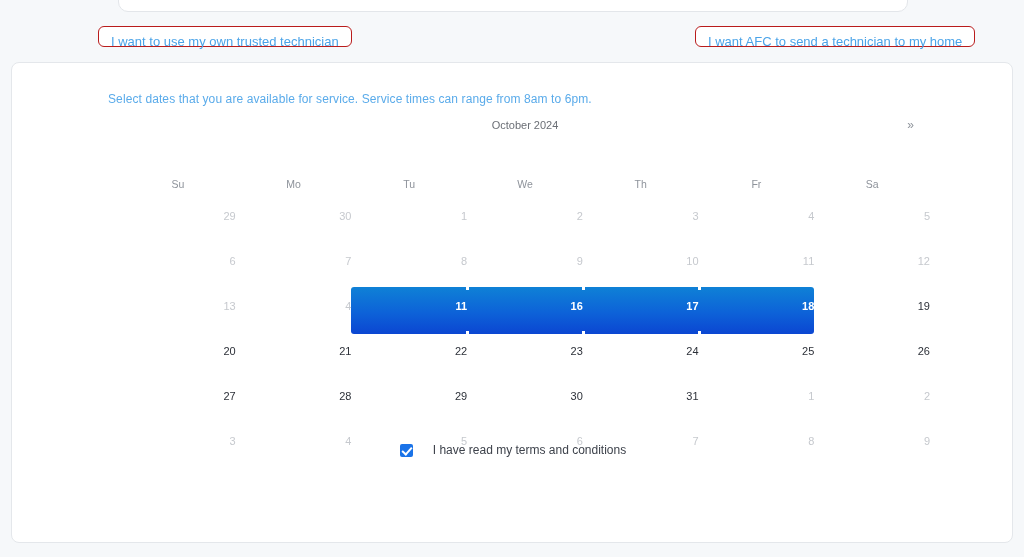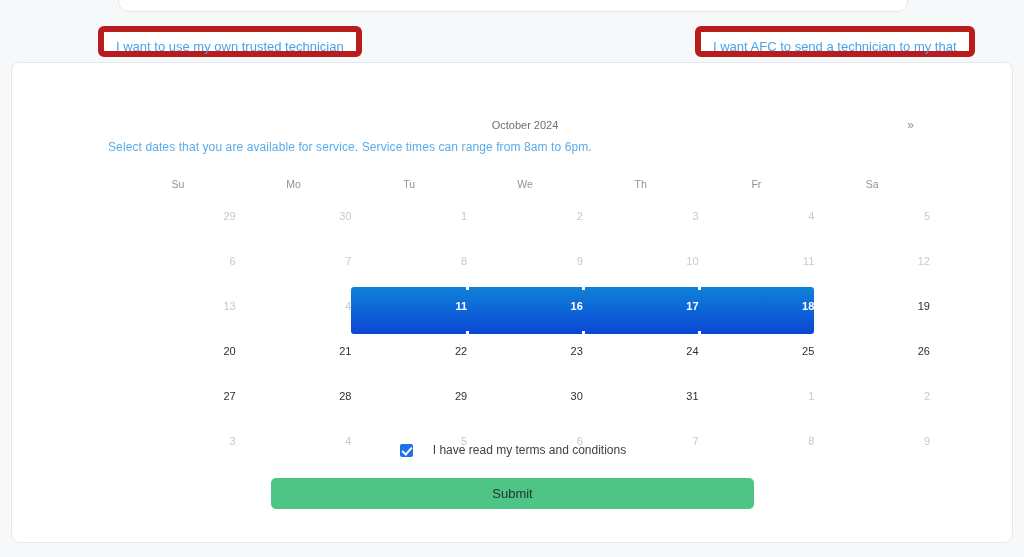--- a/index.html
+++ b/index.html
@@ -35,23 +35,23 @@
   
   .choice-row {
     position: absolute;
     left: 0;
     top: 26px;
     width: 1024px;
     height: 34px;
   }
   .choice-btn {
     position: absolute;
-    height: 31px;
+    height: 21px;
     background: #ffffff;
-    border: 6px solid #b91c1c;
+    border: 1px solid #b91c1c;
     border-radius: 6px;
     color: #4aa3e8;
     font-size: 13px;
     line-height: 29px;
     text-align: center;
     white-space: nowrap;
     cursor: pointer;
     padding: 0 12px;
   }
   .choice-btn.left  { left: 98px; }
@@ -69,21 +69,20 @@
     border-radius: 8px;
   }
 
   .instructions {
     position: absolute;
     left: 96px;
     top: 29px;
     font-size: 12px;
     color: #5aabea;
     letter-spacing: .1px;
-    margin-top: 48px;
   }
 
   
   .calendar {
     position: absolute;
     left: 108px;
     top: 52px;
     width: 810px;
   }
   .cal-header {
@@ -209,21 +208,21 @@
 </style>
 </head>
 <body>
 
 <div class="page">
 
   <div class="top-card-stub"></div>
 
   <div class="choice-row">
     <div class="choice-btn left">I want to use my own trusted technician</div>
-    <div class="choice-btn right">I want AFC to send a technician to my that</div>
+    <div class="choice-btn right">I want AFC to send a technician to my home</div>
   </div>
 
   <div class="main-card">
 
     <div class="instructions">Select dates that you are available for service. Service times can range from 8am to 6pm.</div>
 
     <div class="calendar">
       <div class="cal-header">
         
         <span class="cal-month">October 2024</span>
@@ -304,16 +303,15 @@
             </div>
           </div>
       </div>
     </div>
 
     <div class="terms">
       <span class="checkbox"></span>
       <span class="terms-label">I have read my terms and conditions</span>
     </div>
 
-    <button class="submit-btn">Submit</button>
   </div>
 
 </div>
 
 </body></html>

